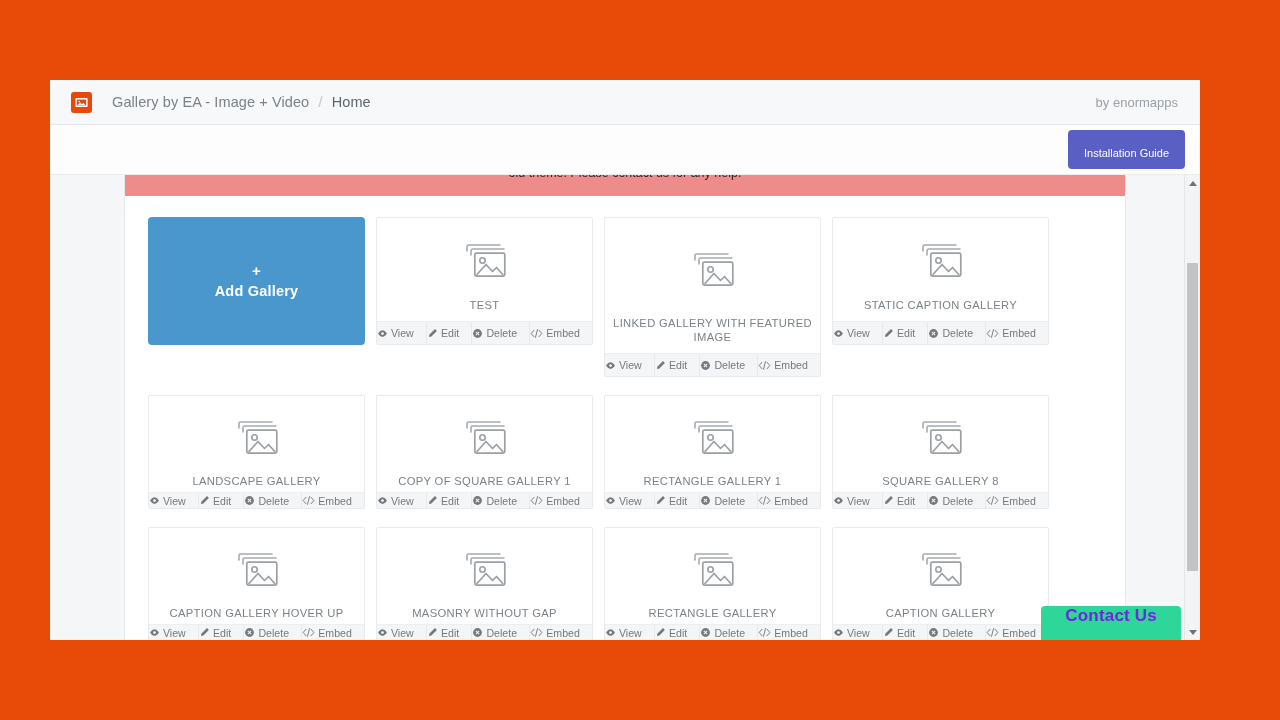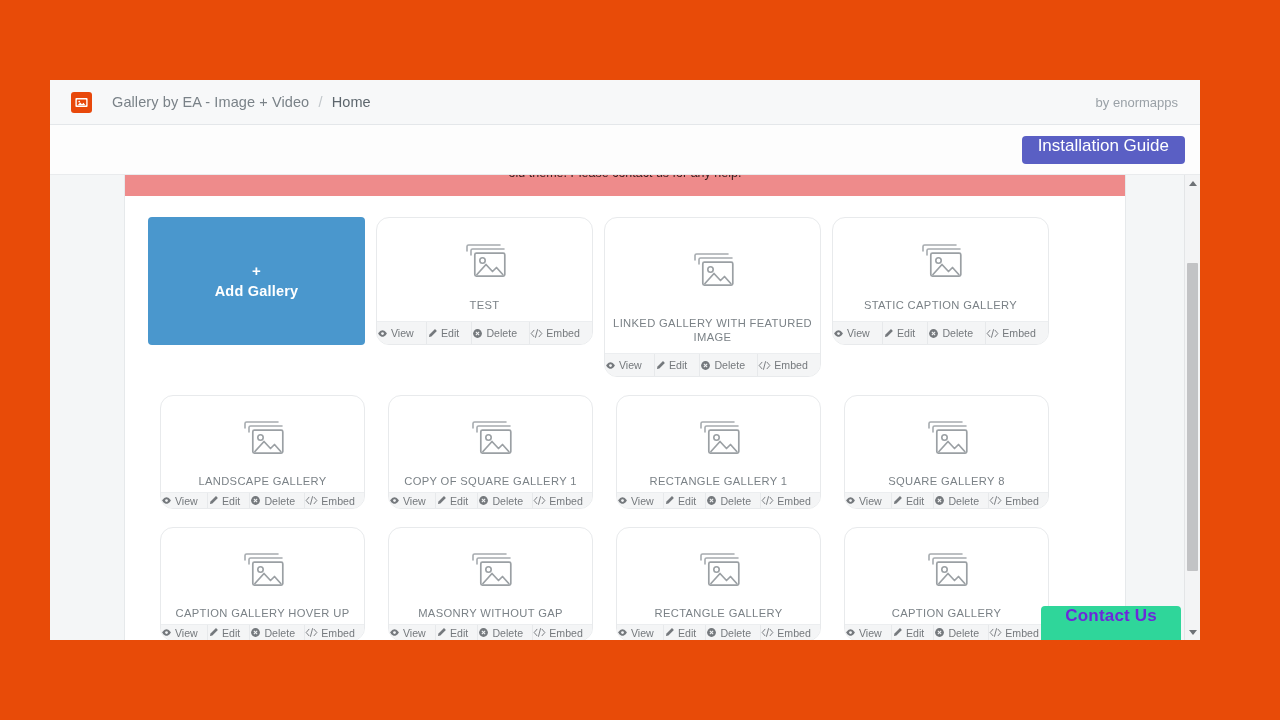--- a/index.html
+++ b/index.html
@@ -55,24 +55,24 @@
   .toolbar {
     height: 50px;
     background: #fdfdfd;
     border-bottom: 1px solid #e9ebed;
     display: flex; align-items: center; justify-content: flex-end;
     padding-right: 15px;
   }
   .btn-install {
     background: #5a5fc4;
     color: #fff;
-    font-size: 17px;
+    font-size: 11px;
     border: none;
     border-radius: 4px;
-    padding: 1px 16px 10px;
+    padding: 18px 16px 10px;
     cursor: pointer;
     line-height: 1;
     white-space: nowrap;
   }
 
   
   .body-area {
     position: relative;
     height: 465px;
     background: #f4f6f7;
@@ -124,21 +124,21 @@
     justify-content: center;
     cursor: pointer;
     user-select: none;
   }
   .tile-add .plus { font-size: 15px; font-weight: bold; line-height: 1; margin-bottom: 5px; }
   .tile-add .add-label { font-size: 14.5px; font-weight: bold; letter-spacing: .2px; }
 
   
   .card {
     border: 1px solid #e8eaec;
-    border-radius: 13px;
+    border-radius: 2px;
     background: #fff;
     overflow: hidden;
     display: flex;
     flex-direction: column;
   }
   .card-thumb {
     flex: 1 1 auto;
     min-height: 74px;
     display: flex;
     align-items: center;
@@ -171,21 +171,21 @@
     border-left: 1px solid #e7e9eb;
     cursor: pointer;
     white-space: nowrap;
   }
   .act:first-child { border-left: none; }
   .act svg { display: block; flex: 0 0 auto; }
 
   
   .card-h1 { height: 128px; }
   .card-h1b { height: 160px; }
-  .card-h2 { height: 114px; margin-left: 12px; }
+  .card-h2 { height: 114px; }
   .card-partial { height: 50px; }
 
   
   .row { display: flex; gap: 11px; width: 100%; }
   .row-2, .row-3 { margin-top: 7px; }
   .row-4 { margin-top: 7px; }
 
   
   .scrollbar {
     position: absolute;

